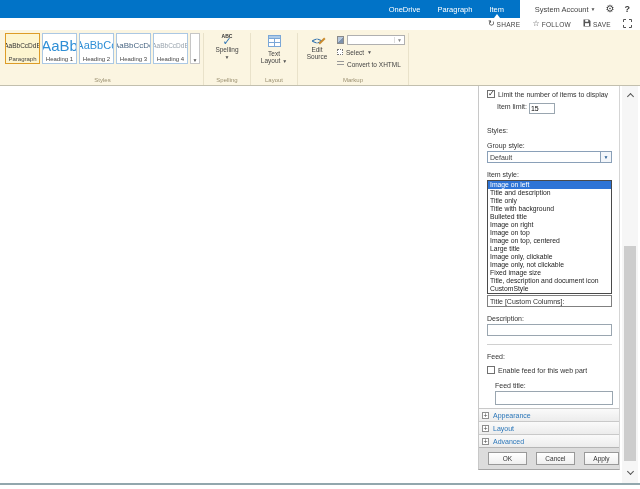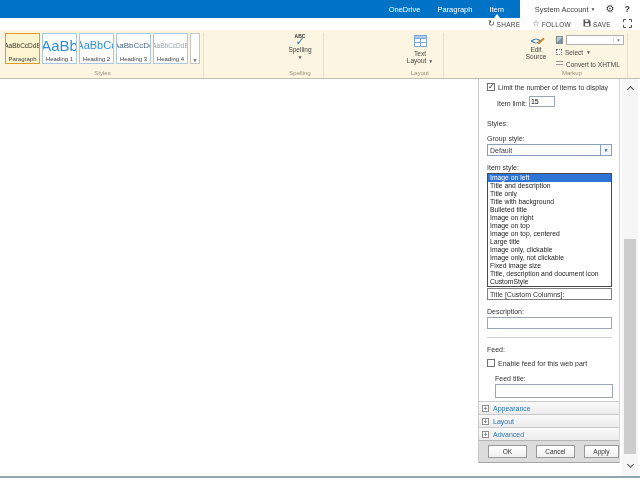--- a/index.html
+++ b/index.html
@@ -18,21 +18,21 @@
   .caret{font-size:5px;color:#555;}
   .gear-glyph{font-size:10px;color:#3a3a3a;line-height:10px;}
   .help-glyph{font-size:9px;font-weight:bold;color:#3a3a3a;}
 
   
   .action-bar{height:12px;background:#fff;display:flex;justify-content:flex-end;align-items:center;gap:12px;padding-right:8px;font-size:6.5px;color:#444;letter-spacing:.3px;}
   .ab-item{display:flex;align-items:center;gap:2px;cursor:pointer;}
   .ab-glyph{font-size:8px;line-height:8px;color:#444;letter-spacing:0;}
 
   
-  .ribbon{height:49px;background:#FBF5E1;border-bottom:1px solid #c2bfae;display:flex;align-items:stretch;padding:3px 12px 0 2px;justify-content:space-between;}
+  .ribbon{height:56px;background:#FBF5E1;border-bottom:1px solid #c2bfae;display:flex;align-items:stretch;padding:3px 12px 0 2px;}
   .rgroup{display:flex;flex-direction:column;padding:0 3px;border-right:1px solid #e9e2ca;}
   .rgroup-content{flex:1;display:flex;align-items:flex-start;}
   .rgroup-label{font-size:6px;color:#9b9071;text-align:center;padding:1px 0 2px;}
   .tile{width:35px;height:31px;display:flex;flex-direction:column;background:#fff;border:1px solid #abc8e4;margin-right:2px;cursor:pointer;}
   .tile .sample{flex:1;display:flex;align-items:center;justify-content:center;overflow:hidden;white-space:nowrap;}
   .tile .tname{font-size:6px;color:#444;text-align:center;padding-bottom:1px;white-space:nowrap;overflow:hidden;}
   .tile.selected{border-color:#dd9c27;background:#fdf5d0;}
   .s-par{font-size:6.5px;color:#333;}
   .s-h1{font-size:15px;color:#2f8fd6;}
   .s-h2{font-size:11px;color:#2f8fd6;}
@@ -58,21 +58,21 @@
   .content{position:relative;height:397px;background:#fff;}
 
   
   .tool-pane{position:absolute;left:478px;top:0;width:142px;height:384px;background:#fff;
     border-left:1px solid #c8c8c8;border-right:1px solid #d5d5d5;border-bottom:1px solid #a5a5a5;
     font-size:7px;color:#333;display:flex;flex-direction:column;}
   .tp-scroll{flex:1;padding:2px 7px 0 8px;overflow:hidden;}
   .cb-row{display:flex;align-items:center;gap:3px;margin-top:2px;}
   .checkbox{width:8px;height:8px;border:1px solid #707070;background:#fff;font-size:8px;line-height:6px;text-align:center;color:#1a1a1a;cursor:pointer;flex:none;}
   .cb-label{white-space:nowrap;overflow:hidden;}
-  .item-limit{margin:5px 0 0 10px;display:flex;align-items:flex-end;gap:2px;}
+  .item-limit{margin:5px 0 0 10px;display:flex;align-items:flex-start;gap:2px;}
   input{font-family:"Liberation Sans",sans-serif;}
   .input-small{width:26px;height:11px;border:1px solid #9aa6b0;font-size:7px;padding:0 1px;}
   .tp-heading{margin-top:13px;}
   .tp-label{margin-top:8px;}
   .combo{margin-top:2px;height:12px;border:1px solid #8aa0b8;background:#fff;display:flex;align-items:center;cursor:pointer;}
   .combo .val{flex:1;padding-left:2px;color:#444;}
   .combo .cbtn{width:11px;height:100%;border-left:1px solid #8aa0b8;background:#f3f6fa;display:flex;align-items:center;justify-content:center;color:#2b5f94;font-size:5px;}
   .listbox{margin-top:2px;border:1px solid #4a4a4a;background:#fff;}
   .opt{height:8px;line-height:8px;padding-left:2px;white-space:nowrap;overflow:hidden;font-size:6.8px;color:#1d1d1d;cursor:pointer;}
   .opt.selected{background:#2e74d6;color:#fff;}

